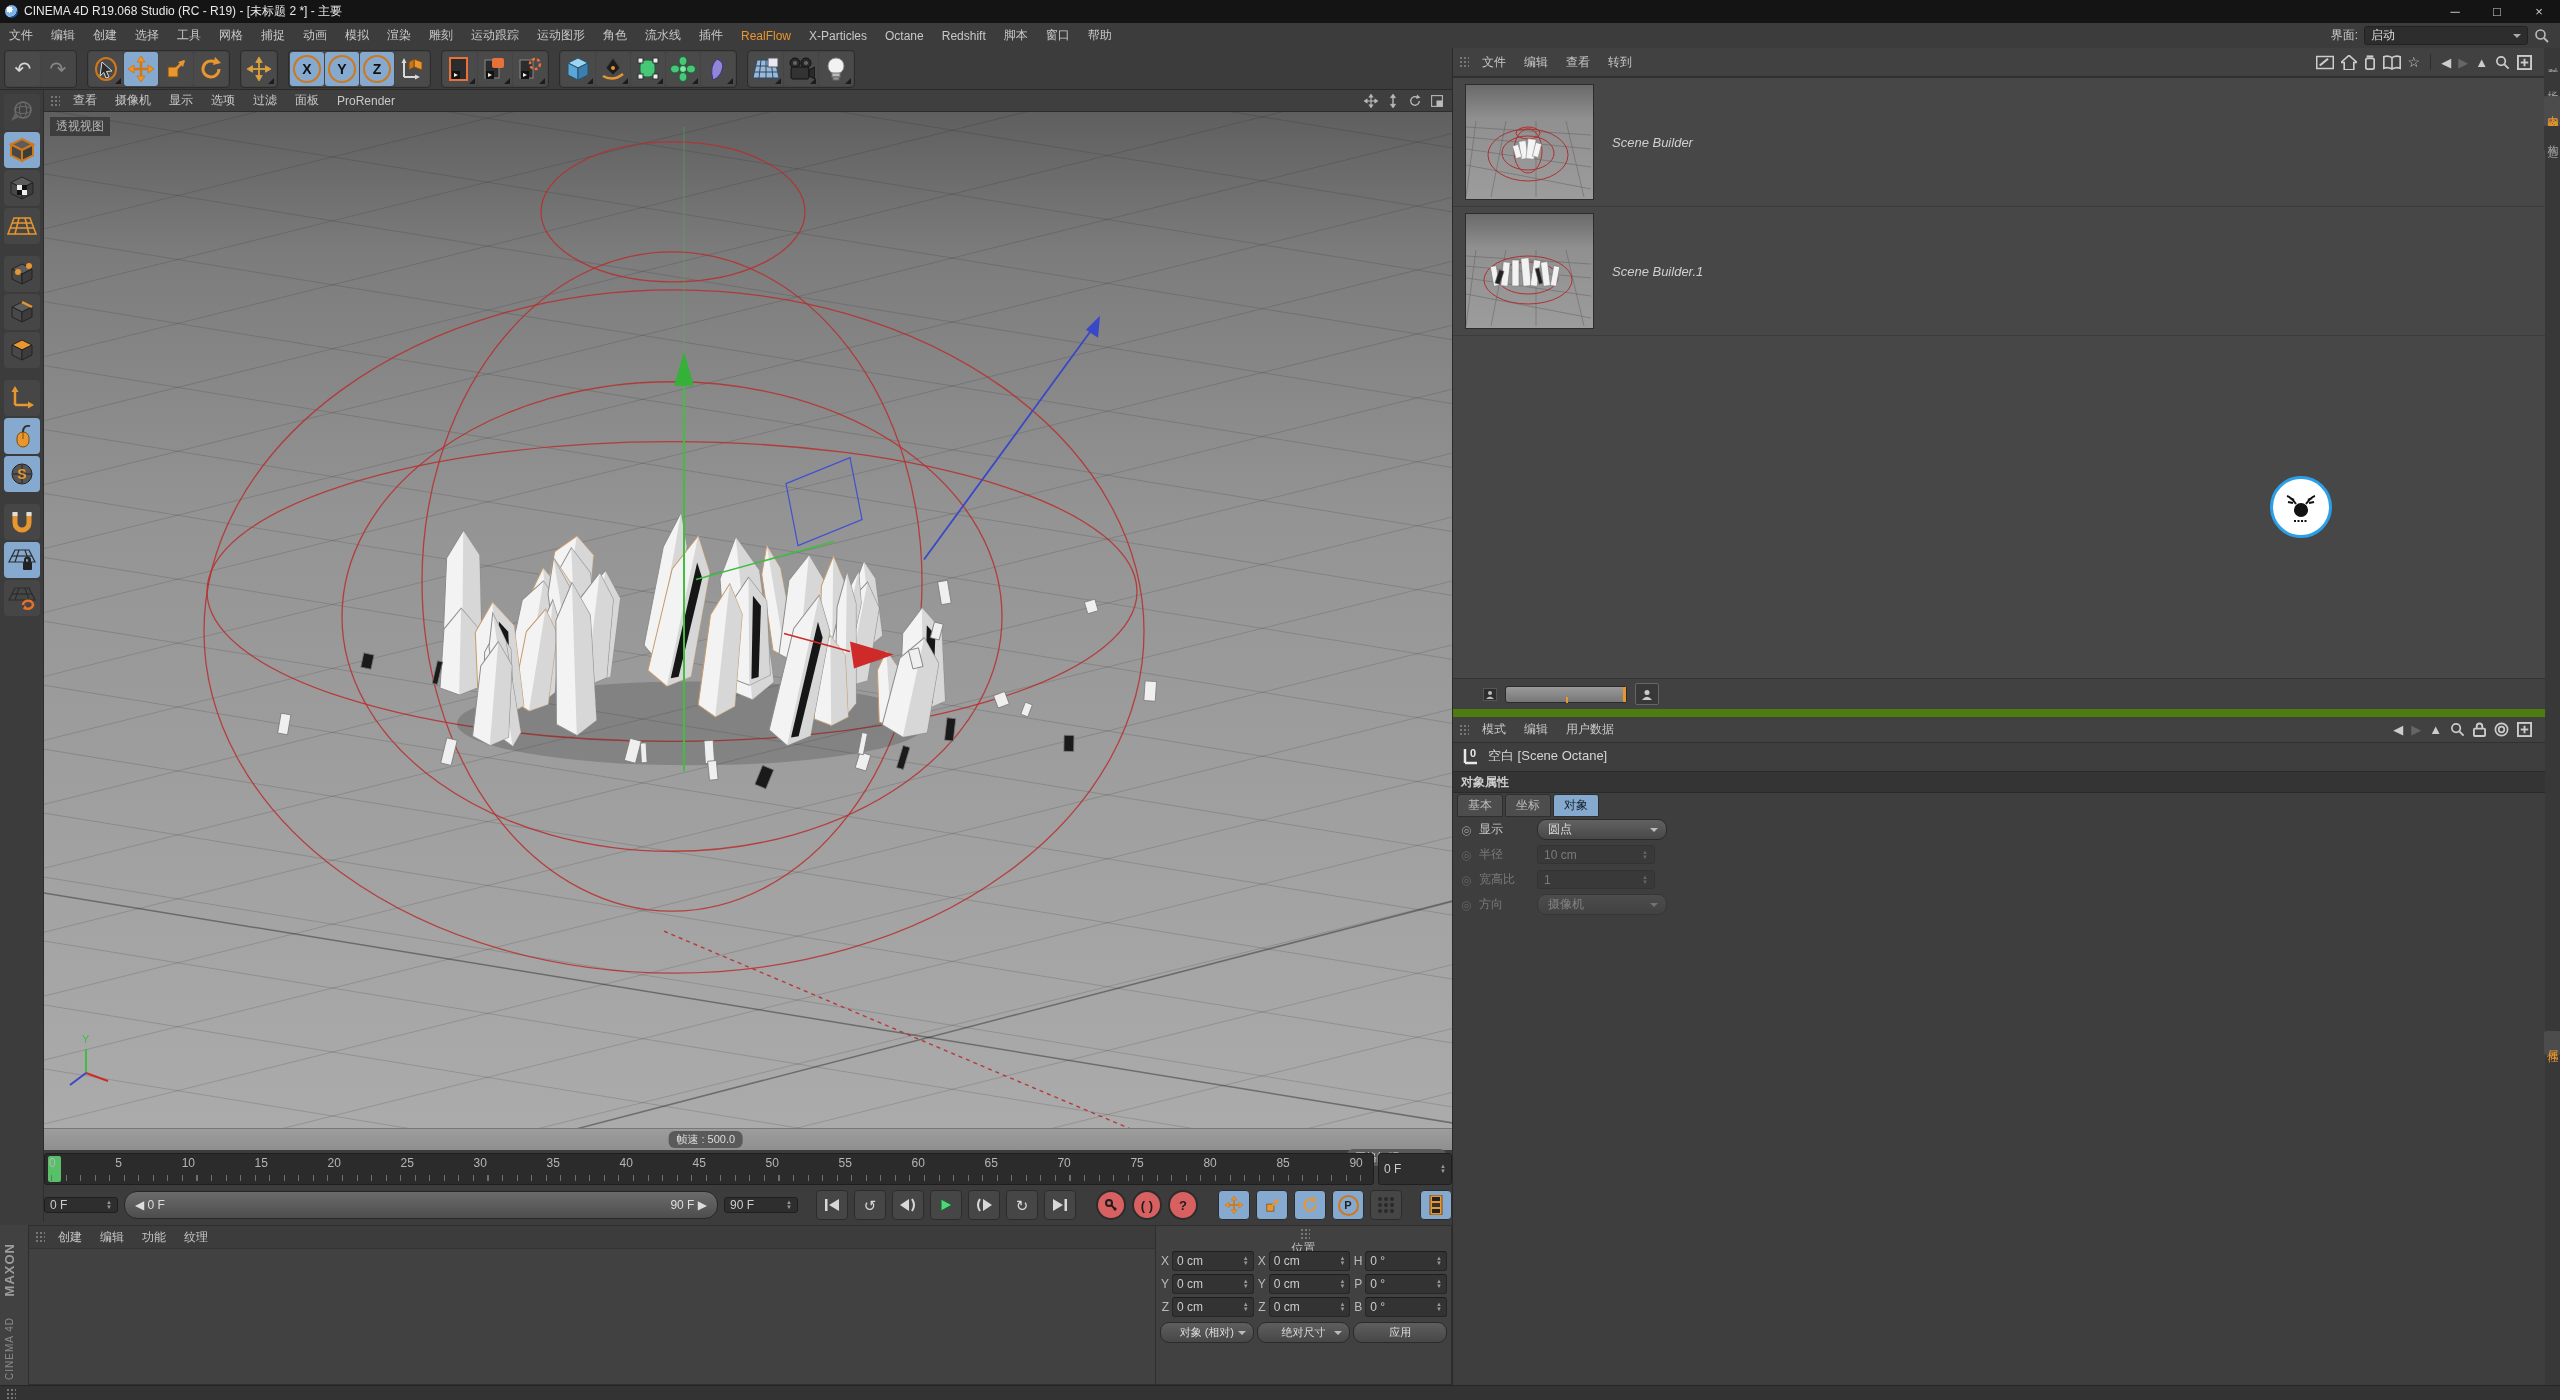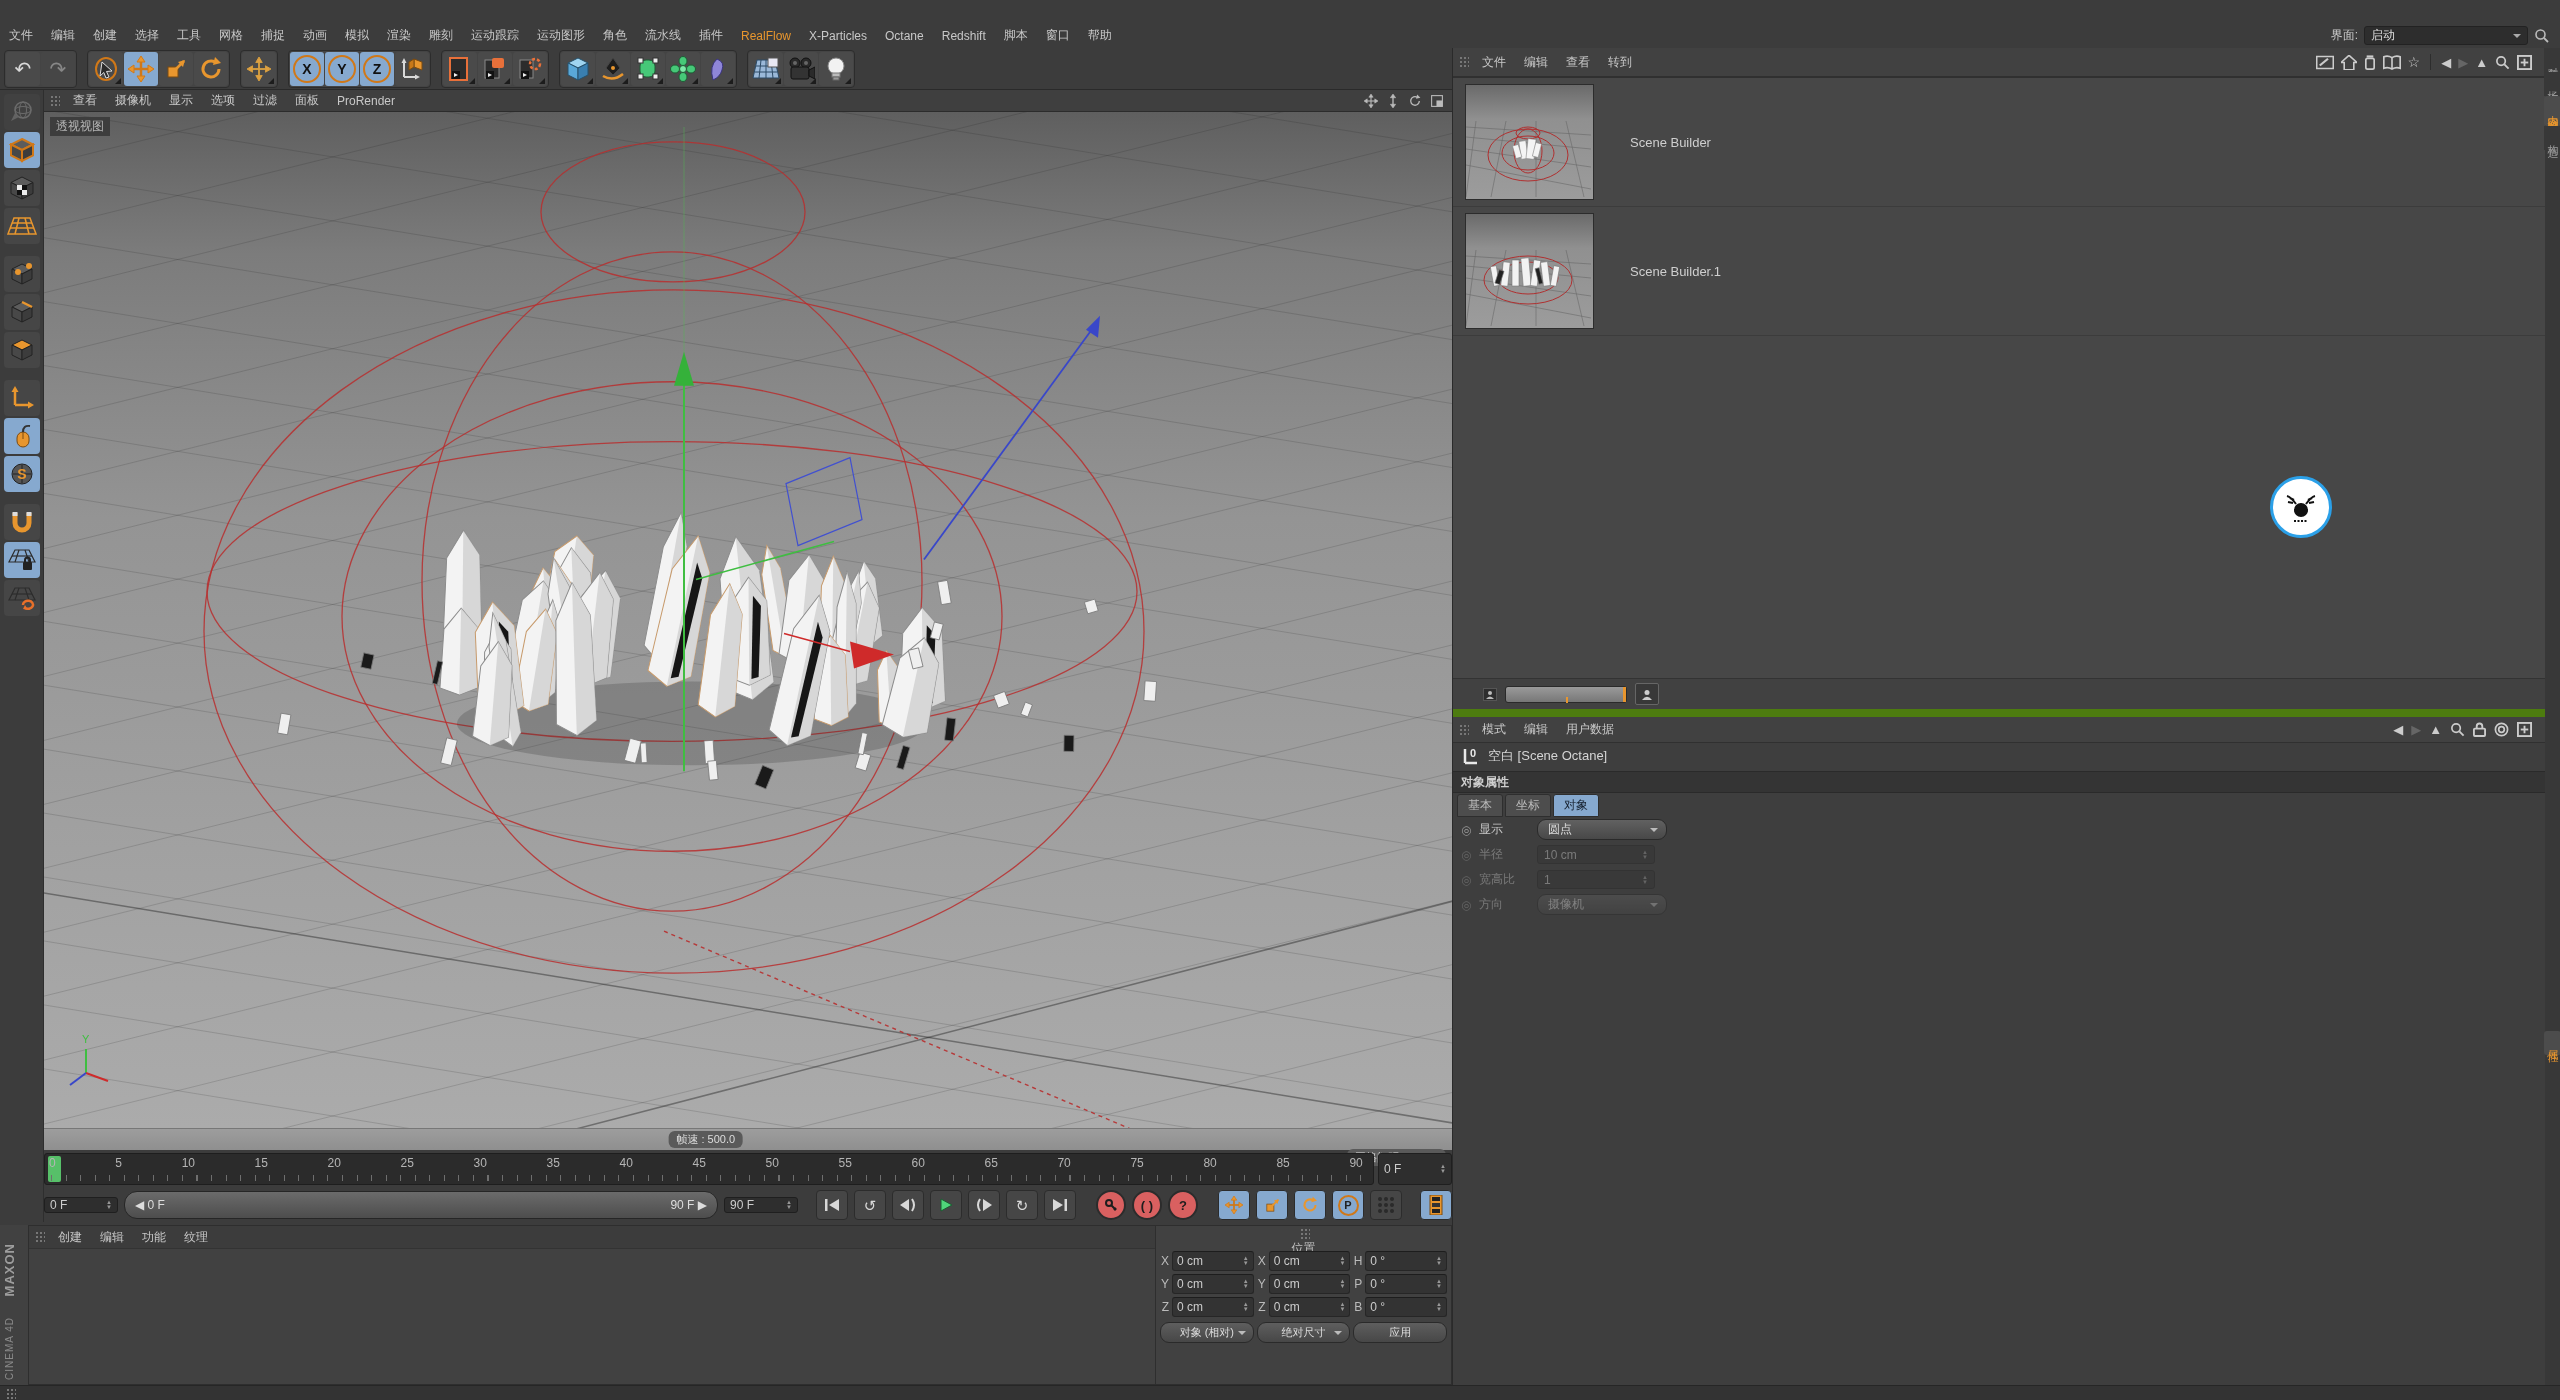--- a/index.html
+++ b/index.html
@@ -101,21 +101,21 @@
          display:flex;align-items:center;justify-content:center;color:#ddd;position:relative;font-size:11px;}
   .cdrop:after{content:"";position:absolute;right:7px;top:8px;border:4px solid transparent;border-top-color:#bbb;}
   .cbtn{flex:1;height:19px;border-radius:9px;background:linear-gradient(#5e5e5e,#474747);border:1px solid #2a2a2a;
         display:flex;align-items:center;justify-content:center;color:#ddd;font-size:11px;}
   
   #rightpanel{position:absolute;left:1452px;top:48px;width:1093px;height:1337px;background:#454545;
               border-left:1px solid #2a2a2a;display:flex;flex-direction:column;}
   #cbmenubar{height:28px;display:flex;align-items:center;border-bottom:2px solid #303030;background:#414141;}
   #cbicons{margin-left:auto;display:flex;align-items:center;gap:7px;padding-right:14px;}
   #cblist{height:600px;position:relative;background:#474747;}
-  .cbrow{height:128px;display:flex;align-items:center;border-bottom:1px solid #3c3c3c;padding-left:12px;gap:36px;}
+  .cbrow{height:128px;display:flex;align-items:center;border-bottom:1px solid #3c3c3c;padding-left:12px;gap:18px;font-style:italic;}
   .thumb{width:127px;height:114px;border:1px solid #2c2c2c;background:linear-gradient(#6a6a6a,#909090 30%,#9c9c9c);}
   .cblabel{color:#cfcfcf;font-size:13px;}
   #deeritem{position:absolute;left:817px;top:398px;width:56px;height:56px;border-radius:50%;background:#fff;
             border:3px solid #2ba0e8;display:flex;align-items:center;justify-content:center;}
   #cbslider{height:30px;display:flex;align-items:center;gap:8px;padding-left:30px;background:#414141;border-top:1px solid #333;}
   .slidertrack{width:120px;height:15px;border-radius:3px;border:1px solid #2a2a2a;position:relative;
                background:linear-gradient(#9a9a9a,#777);}
   .slidertrack .tickc{position:absolute;left:50%;bottom:-1px;width:2px;height:6px;background:#e8962e;}
   .slidertrack .ticke{position:absolute;right:0;top:0;width:3px;height:100%;background:#e8962e;}
   .personbox{width:22px;height:20px;border:1px solid #666;border-radius:2px;display:flex;align-items:center;justify-content:center;background:#383838;}
@@ -149,20 +149,29 @@
              display:flex;align-items:center;}
   
   .mini{display:block;}
   .sep{width:1px;height:16px;background:#2d2d2d;margin:0 3px;}
 </style>
 </head>
 <body>
 
 <div id="app">
 
+  <div id="titlebar">
+    <span class="appicon"></span>
+    <span>CINEMA 4D R19.068 Studio (RC - R19) - [未标题 2 *] - 主要</span>
+    <div id="winbtns">
+      <span class="winbtn">─</span>
+      <span class="winbtn">□</span>
+      <span class="winbtn">×</span>
+    </div>
+  </div>
 
   <div id="mainmenu" class="menubar">
     <span class="menu-item">文件</span>
     <span class="menu-item">编辑</span>
     <span class="menu-item">创建</span>
     <span class="menu-item">选择</span>
     <span class="menu-item">工具</span>
     <span class="menu-item">网格</span>
     <span class="menu-item">捕捉</span>
     <span class="menu-item">动画</span>

